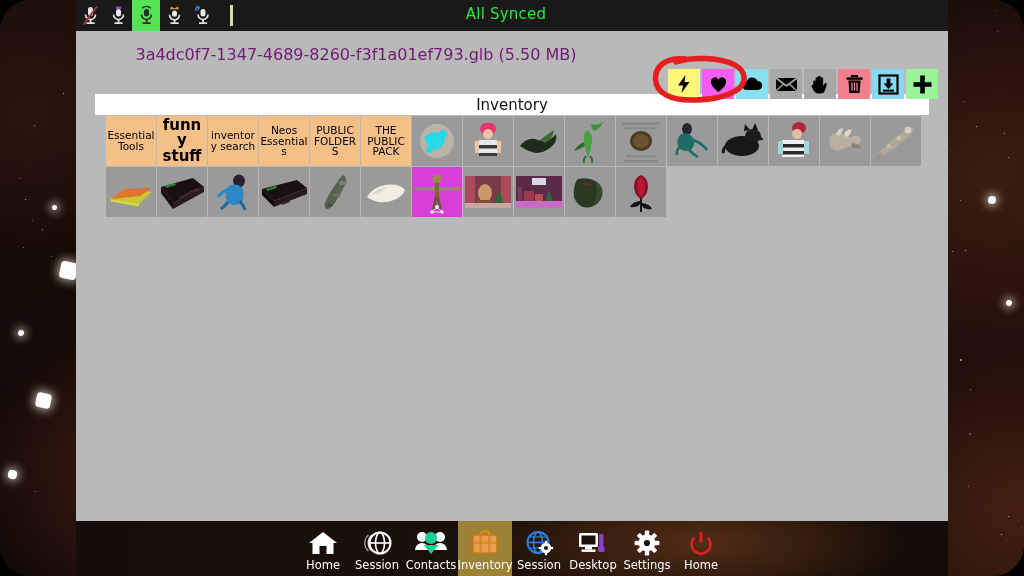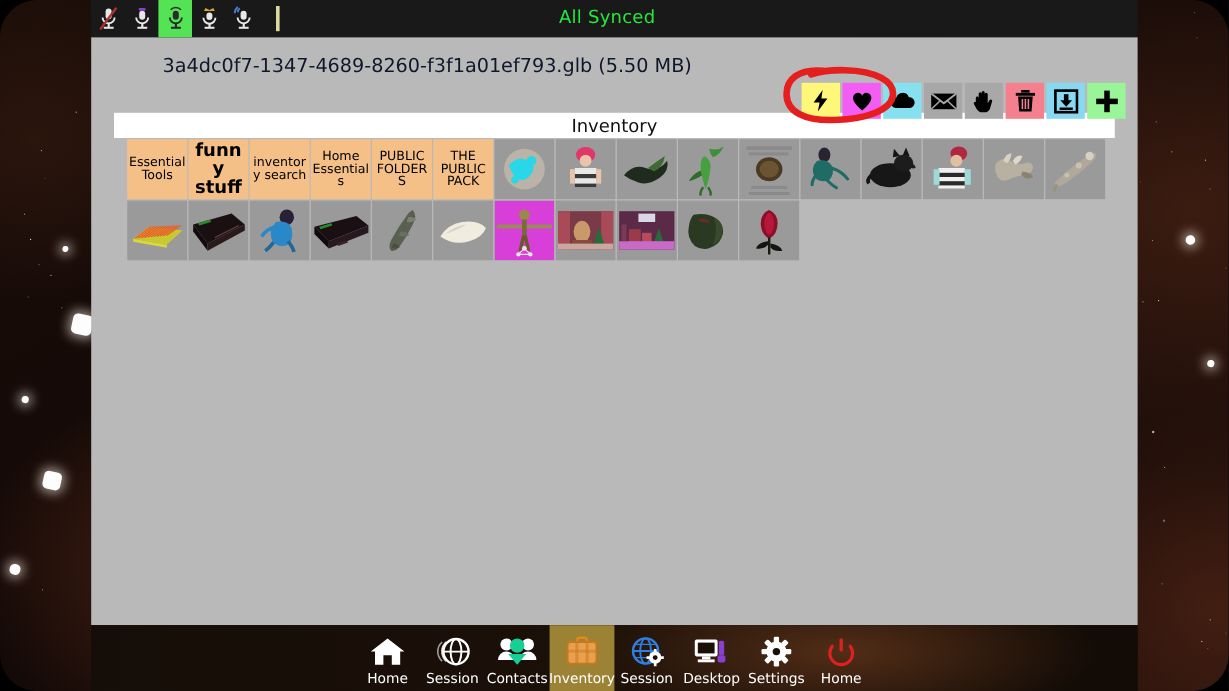--- a/index.html
+++ b/index.html
@@ -103,21 +103,21 @@
     width: 872px; height: 490px;
     background: #b9b9b9;
     z-index: 4;
   }
   .file-title {
     position: absolute;
     left: 0; top: 14px;
     width: 560px;
     text-align: center;
     font-size: 16px;
-    color: #0f172a;
+    color: #701a75;
     font-family: "DejaVu Sans", sans-serif;
   }
 
   
   .action-toolbar {
     position: absolute;
     right: 10px; top: 38px;
     display: flex;
     gap: 2px;
     z-index: 5;
@@ -572,21 +572,21 @@
           <div class="cell folder f-mid">
             <span>Essential Tools</span>
           </div>
           <div class="cell folder f-big">
             <span>funny stuff</span>
           </div>
           <div class="cell folder f-mid">
             <span>inventory search</span>
           </div>
           <div class="cell folder f-mid">
-            <span>Home Essentials</span>
+            <span>Neos Essentials</span>
           </div>
           <div class="cell folder f-mid">
             <span>PUBLIC FOLDERS</span>
           </div>
           <div class="cell folder f-mid">
             <span>THE PUBLIC PACK</span>
           </div>
           <div class="cell">
             <svg class="thumb" viewBox="0 0 50 50" width="50" height="50">
               <rect width="50" height="50" fill="#9a9a9a"></rect>

